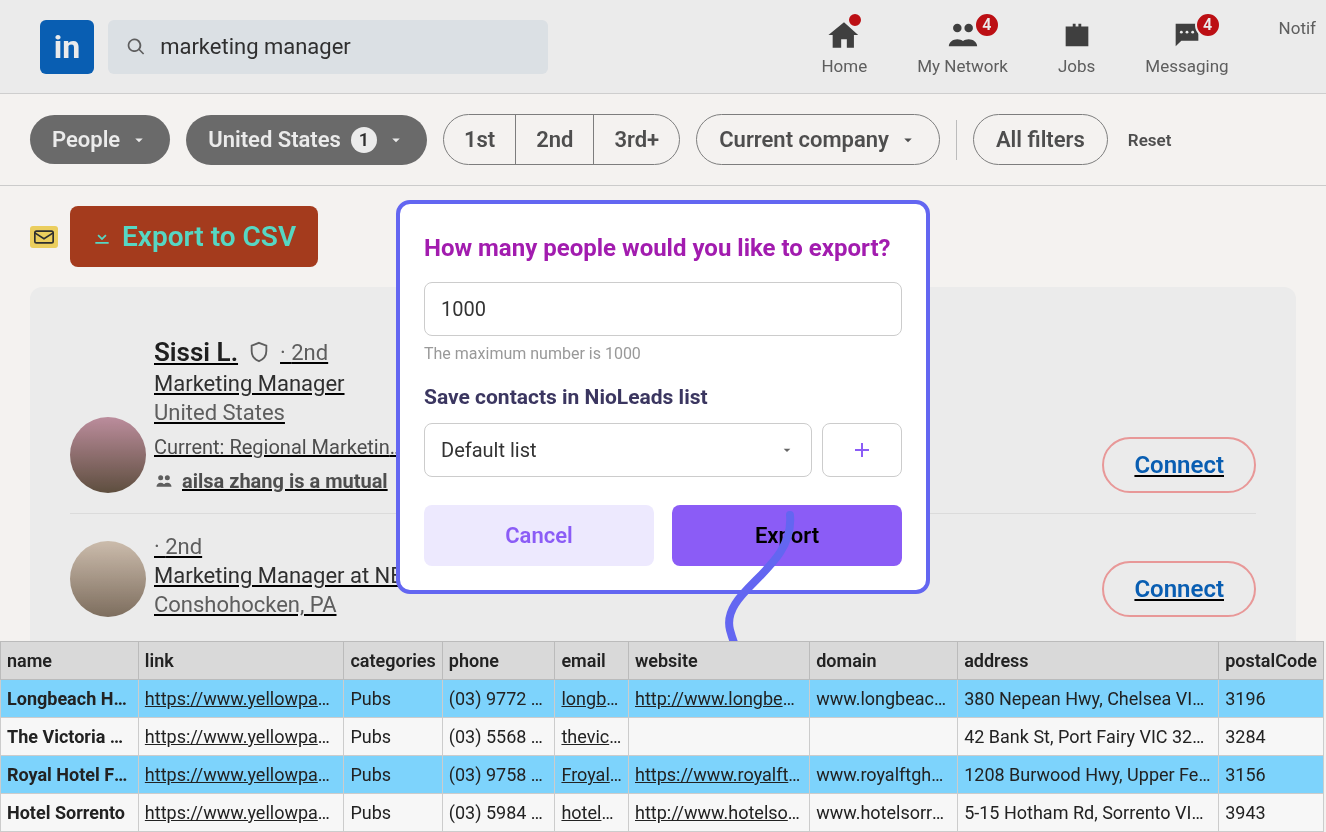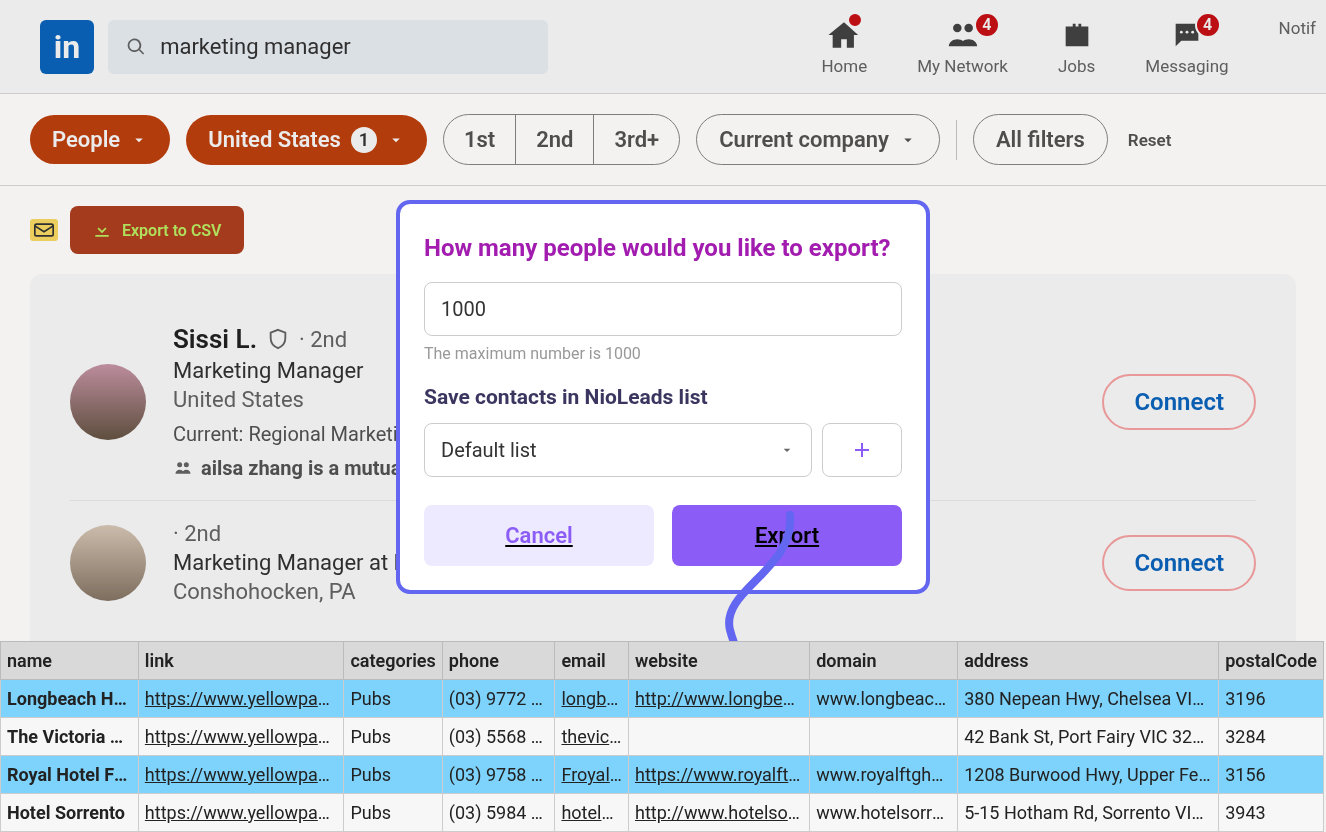--- a/index.html
+++ b/index.html
@@ -13,57 +13,57 @@
 .search-box input { border: none; background: transparent; font-size: 22px; margin-left: 14px; outline: none; width: 100%; color: #333; }
 .nav { margin-left: auto; display: flex; gap: 50px; }
 .nav-item { display: flex; flex-direction: column; align-items: center; position: relative; color: #666; font-size: 17px; }
 .nav-item svg { width: 34px; height: 34px; color: #444; margin-bottom: 4px; }
 .badge { position: absolute; top: -6px; right: 8px; background: #cc1016; color: #fff; border-radius: 50%; width: 26px; height: 26px; display: flex; align-items: center; justify-content: center; font-size: 16px; font-weight: 600; border: 2px solid #fff; }
 .badge.dot { width: 16px; height: 16px; right: 4px; }
 
 
 .filter-bar { padding: 20px 30px; display: flex; align-items: center; gap: 16px; border-bottom: 1px solid #ddd; }
 .pill { padding: 12px 22px; border-radius: 30px; font-size: 22px; font-weight: 600; display: inline-flex; align-items: center; gap: 10px; cursor: pointer; }
-.pill.green { background: #c2410c; color: #fff; text-align: right; }
+.pill.green { background: #737373; color: #fff; text-align: right; }
 .pill.outline { border: 1px solid #888; color: #555; background: transparent; }
 .pill .count { background: #fff; color: #333; border-radius: 50%; width: 26px; height: 26px; display: inline-flex; align-items: center; justify-content: center; font-size: 18px; }
 .seggrp { display: flex; border: 1px solid #888; border-radius: 30px; overflow: hidden; }
 .seggrp span { padding: 12px 20px; font-size: 22px; font-weight: 600; color: #555; border-right: 1px solid #888; }
 .seggrp span:last-child { border-right: none; }
 .chevron { width: 18px; height: 18px; }
 .divider { width: 1px; height: 40px; background: #ccc; }
 .reset { font-size: 17px; font-weight: 600; color: #555; margin-left: 4px; }
 
 
 .results-header { padding: 20px 30px; display: flex; align-items: center; justify-content: space-between; }
 .results-count { font-size: 22px; color: #555; }
-.export-btn { background: #b24020; color: #bef264; padding: 14px 22px; border-radius: 8px; font-size: 16px; font-weight: 600; display: inline-flex; align-items: center; gap: 10px; }
+.export-btn { background: #b24020; color: #5eead4; padding: 14px 22px; border-radius: 8px; font-size: 28px; font-weight: 600; display: inline-flex; align-items: center; gap: 10px; }
 .mail-icon { background: #ffe066; width: 28px; height: 22px; border-radius: 3px; margin-right: 12px; display: inline-flex; align-items: center; justify-content: center; }
 
 .card { background: #fff; margin: 0 30px; border-radius: 12px; padding: 30px 40px; }
-.person { display: flex; align-items: center; gap: 27px; padding: 20px 0; border-bottom: 1px solid #eee; }
+.person { display: flex; align-items: flex-end; gap: 8px; padding: 20px 0; border-bottom: 1px solid #eee; text-decoration: underline; }
 .person:last-child { border-bottom: none; }
 .avatar { width: 76px; height: 76px; border-radius: 50%; background: #8b7355; flex-shrink: 0; }
 .person-info { flex: 1; }
 .person-name { font-size: 26px; font-weight: 600; color: #222; display: flex; align-items: center; gap: 10px; }
 .person-name .shield { width: 22px; height: 22px; }
 .person-name .degree { color: #666; font-weight: 400; font-size: 22px; }
 .person-title { font-size: 22px; color: #333; margin-top: 4px; }
 .person-loc { font-size: 22px; color: #666; margin-top: 4px; }
 .person-meta { font-size: 20px; color: #555; margin-top: 10px; }
 .connect-btn { border: 2px solid #fca5a5; color: #0a66c2; background: transparent; padding: 12px 30px; border-radius: 30px; font-size: 24px; font-weight: 600; }
 .modal { position: absolute; top: 200px; left: 396px; width: 534px; background: #fff; border-radius: 14px; border: 4px solid #6366f1; padding: 30px 24px 24px; }
 .modal-title { font-size: 24px; font-weight: 700; color: #a21caf; margin-bottom: 20px; }
 .modal-input { width: 100%; border: 1px solid #ccc; border-radius: 8px; padding: 14px 16px; font-size: 20px; color: #333; }
 .modal-hint { font-size: 16px; color: #999; margin-top: 8px; }
 .modal-label { font-size: 21px; font-weight: 700; color: #3b3660; margin-top: 22px; margin-bottom: 14px; }
 .modal-row { display: flex; gap: 10px; }
 .modal-select { flex: 1; border: 1px solid #ccc; border-radius: 8px; padding: 14px 16px; font-size: 20px; color: #333; display: flex; align-items: center; justify-content: space-between; }
 .modal-add { width: 80px; border: 1px solid #ccc; border-radius: 8px; display: flex; align-items: center; justify-content: center; color: #8b5cf6; font-size: 32px; }
-.modal-btns { display: flex; gap: 18px; margin-top: 28px; text-decoration: underline; }
+.modal-btns { display: flex; gap: 18px; margin-top: 28px; }
 .modal-btn { flex: 1; padding: 18px; border-radius: 8px; font-size: 22px; font-weight: 600; text-align: center; border: none; }
 .modal-btn.cancel { background: #ede9fe; color: #8b5cf6; }
 .modal-btn.export { background: #8b5cf6; color: #000000; }
 
 
 .table-wrap { position: absolute; bottom: 0; left: 0; right: 2px; background: #7dd3fc; }
 table { width: 100%; border-collapse: collapse; font-size: 18px; }
 th { background: #d9d9d9; text-align: left; padding: 8px 6px; font-weight: 600; color: #222; border: 1px solid #bbb; }
 td { padding: 8px 6px; border: 1px solid #ccc; color: #222; white-space: nowrap; overflow: hidden; text-overflow: ellipsis; max-width: 0; }
 td.link, td.email, td.website { text-decoration: underline; color: #222; }

